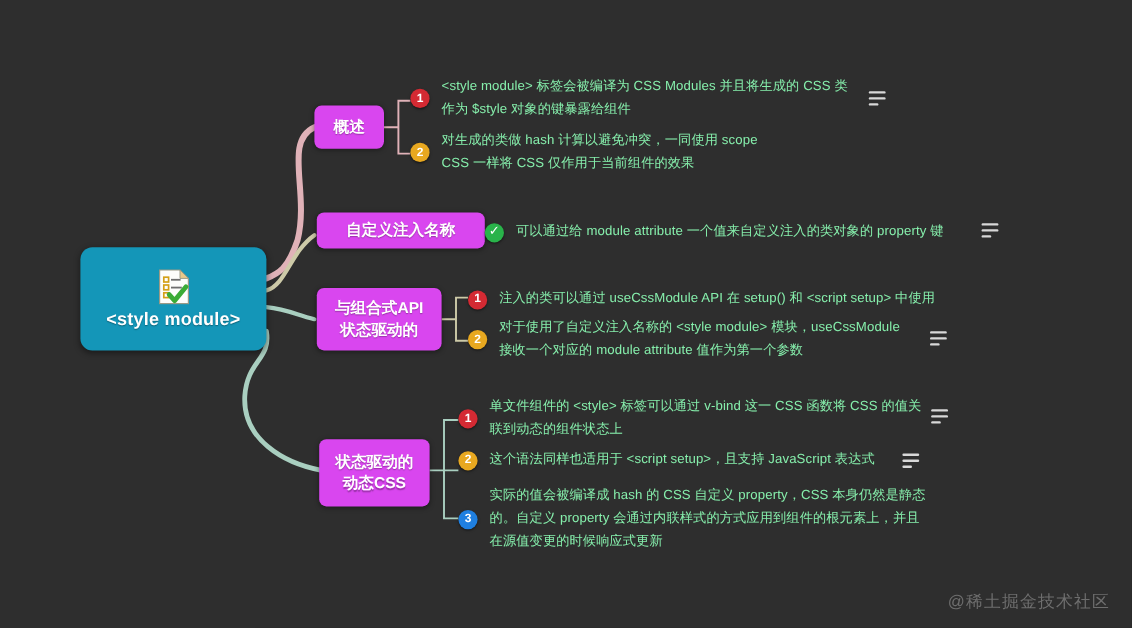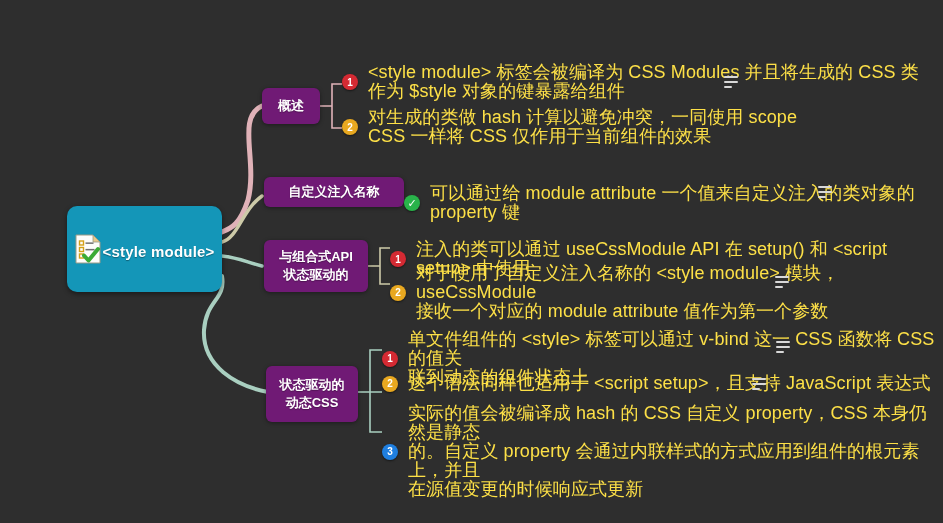--- a/index.html
+++ b/index.html
@@ -27,41 +27,42 @@
   .root-node {
     position: absolute;
     left: 67px;
     top: 206px;
     width: 155px;
     height: 86px;
     background: #1496b8;
     border-radius: 10px;
     box-shadow: 0 2px 5px rgba(0,0,0,0.45);
     display: flex;
+    flex-direction: column;
     align-items: center;
     justify-content: center;
   }
   .root-label {
     color: #ffffff;
     font-size: 15px;
     font-weight: bold;
     letter-spacing: 0.2px;
     margin-top: 4px;
     text-shadow: 0 1px 1px rgba(0,0,0,0.35);
   }
   .root-icon {
     width: 28px;
     height: 30px;
     display: block;
   }
 
   
   .branch-box {
     position: absolute;
-    background: #701a75;
+    background: #d946ef;
     border-radius: 6px;
     box-shadow: 0 1px 4px rgba(0,0,0,0.4);
     display: flex;
     align-items: center;
     justify-content: center;
     padding: 6px 10px;
     box-sizing: border-box;
   }
   .branch-label {
     color: #ffffff;
@@ -91,22 +92,22 @@
     align-items: center;
     justify-content: center;
     box-shadow: 0 1px 2px rgba(0,0,0,0.5);
     box-sizing: border-box;
   }
   .badge.check {
     font-size: 11px;
     line-height: 1;
   }
   .detail-text {
-    color: #fde047;
-    font-size: 18px;
+    color: #86efac;
+    font-size: 11px;
     line-height: 19px;
     margin-left: 10px;
     white-space: pre-line;
     letter-spacing: 0.1px;
   }
 
   
   .note-icon {
     position: absolute;
     width: 14px;
@@ -257,14 +258,15 @@
       <i></i>
   </div>
 
   <div class="detail" style="left:382px; top:404px;">
     <span class="badge" style="background:#1f7fe0;">3</span>
     <span class="detail-text">实际的值会被编译成 hash 的 CSS 自定义 property，CSS 本身仍然是静态
 的。自定义 property 会通过内联样式的方式应用到组件的根元素上，并且
 在源值变更的时候响应式更新</span>
   </div>
 
+  <div class="watermark">@稀土掘金技术社区</div>
 
 </div>
 
 </body></html>

